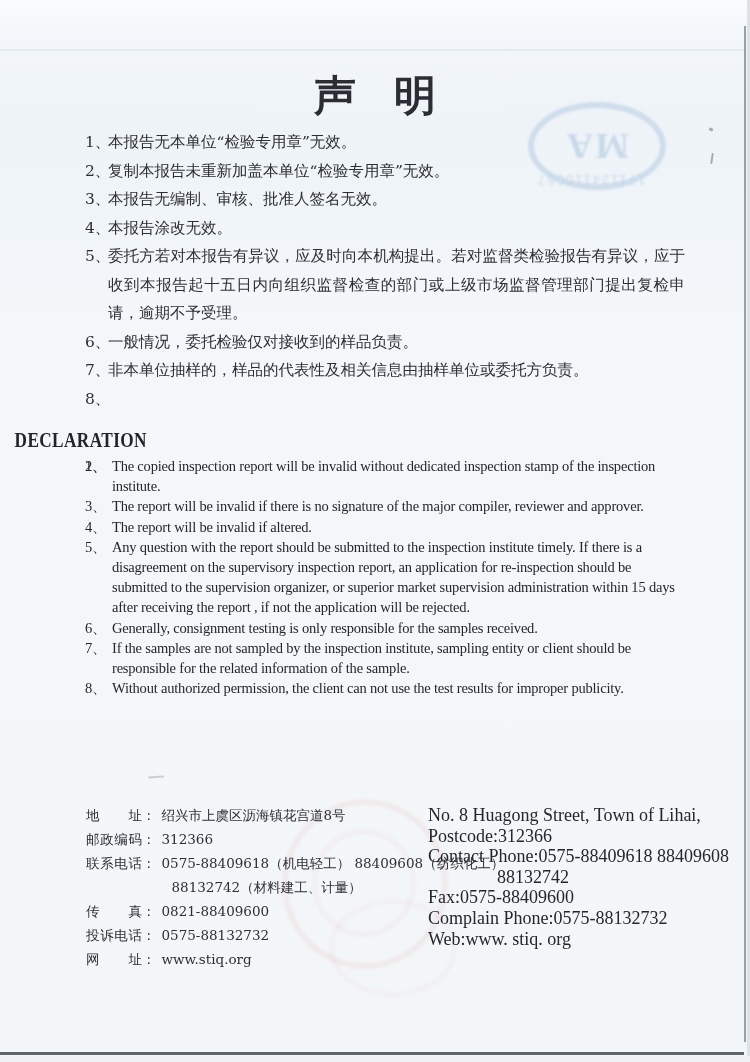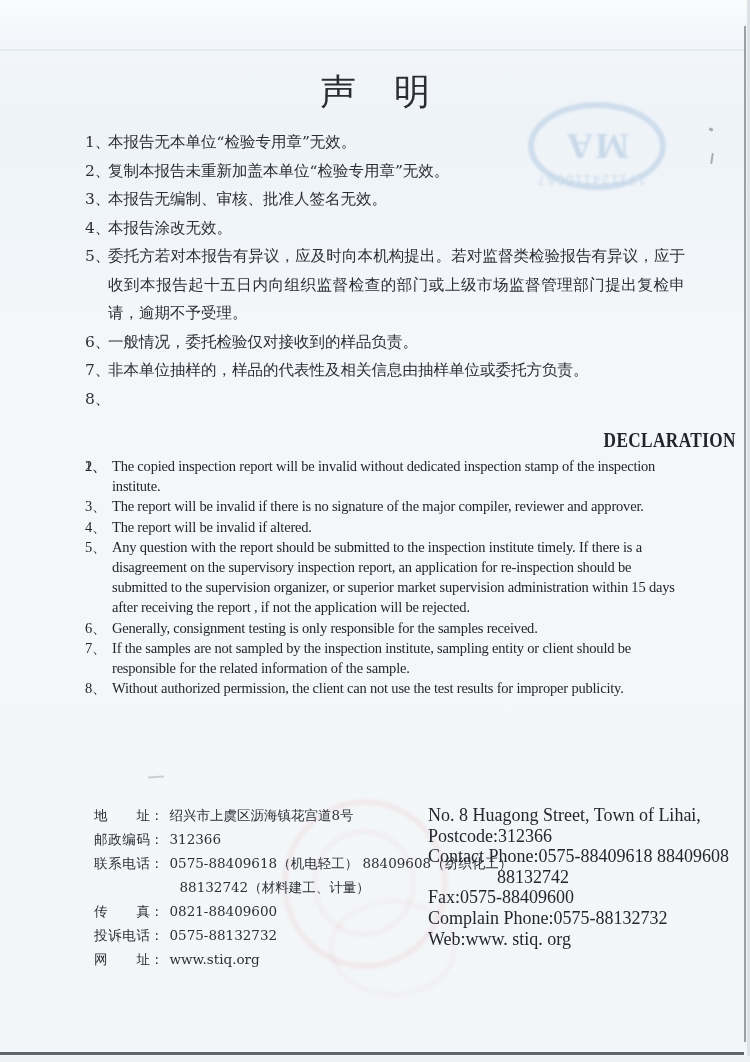--- a/index.html
+++ b/index.html
@@ -40,46 +40,46 @@
   }
   
   .stamp-ring{position:absolute;border-radius:50%;filter:blur(2px);}
   .ring-outer{left:283px;top:800px;width:156px;height:160px;border:4px solid rgba(205,92,88,.12);}
   .ring-inner{left:313px;top:830px;width:96px;height:100px;border:3px solid rgba(205,92,88,.09);}
   .ring-low{left:330px;top:900px;width:120px;height:90px;border:3px solid rgba(205,92,88,.07);}
 
   
   .title-zh{position:absolute;left:0;top:68px;width:750px;text-align:center;}
   .title-zh span{
-    display:inline-block;font-size:36px;font-weight:400;color:#2c2c34;
+    display:inline-block;font-size:42px;font-weight:700;color:#2c2c34;
     letter-spacing:38px;margin-right:-38px;
   }
   
   .zh-list{position:absolute;left:85px;top:128px;width:600px;
     font-size:15.5px;line-height:28.5px;color:#2e2e36;}
   .zh-item{position:relative;padding-left:23px;text-align:justify;}
   .zh-item .num{position:absolute;left:0;top:0;}
 
   
-  .title-en{position:absolute;left:0;top:428px;width:750px;text-align:right;}
+  .title-en{position:absolute;left:0;top:428px;width:750px;text-align:left;}
   .title-en span{
     display:inline-block;font-size:21px;font-weight:bold;color:#23232b;
     transform:scaleX(.82);letter-spacing:.5px;
     font-family:"Liberation Serif",serif;
   }
   .en-list{position:absolute;left:85px;top:456px;width:600px;
     font-size:14.5px;line-height:20.2px;color:#25252d;letter-spacing:-.2px;
     font-family:"Liberation Serif",serif;}
   .en-item{position:relative;padding-left:27px;}
   .en-item .num{position:absolute;left:0;top:0;}
 
   
   .footer-zh{position:absolute;left:86px;top:803px;width:345px;
     font-size:13.5px;color:#2e2e36;}
-  .c-row{display:flex;line-height:24px;margin-left:8px;}
+  .c-row{display:flex;line-height:24px;}
   .c-label{display:inline-block;width:56px;text-align:justify;text-align-last:justify;flex:none;}
   .c-colon{flex:none;margin-right:6px;}
   .c-vals{white-space:nowrap;}
   .c-vals .v2{margin-left:10px;}
 
   .footer-en{position:absolute;left:428px;top:805px;width:320px;
     font-size:18px;line-height:20.6px;color:#25252d;
     font-family:"Liberation Serif",serif;}
   .footer-en .line{white-space:nowrap;}
   .footer-en .indent{margin-left:69px;}

